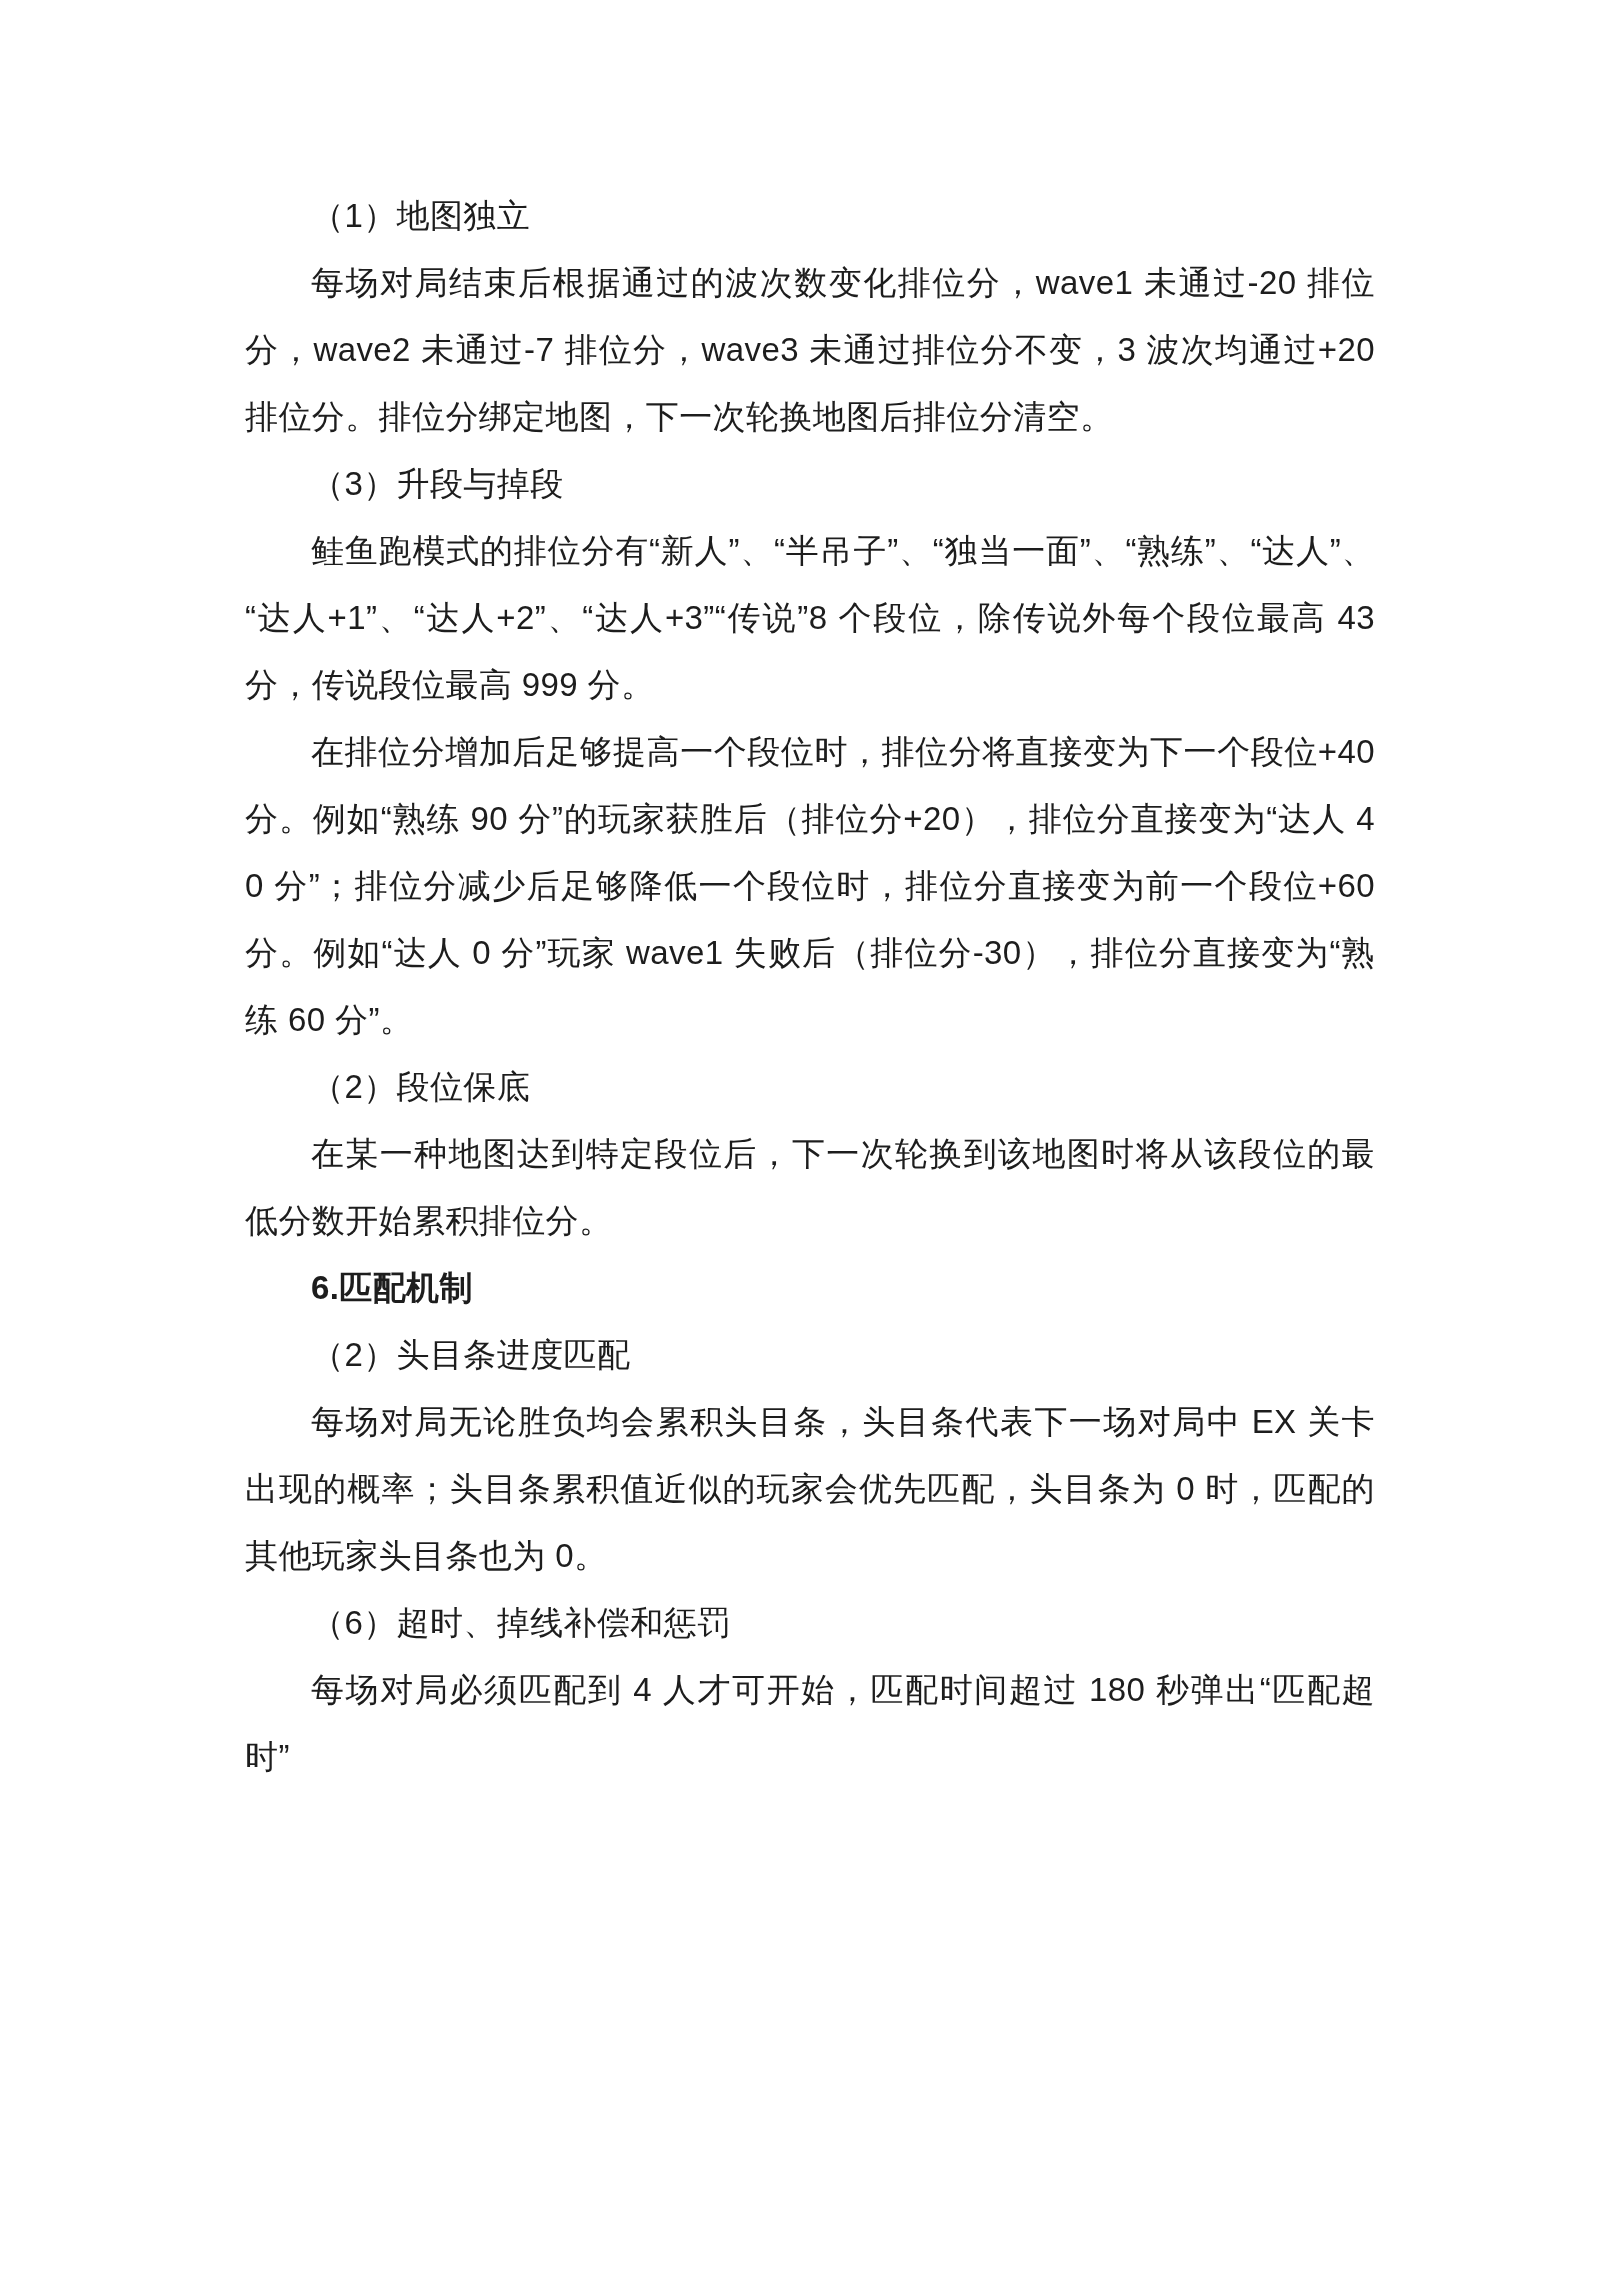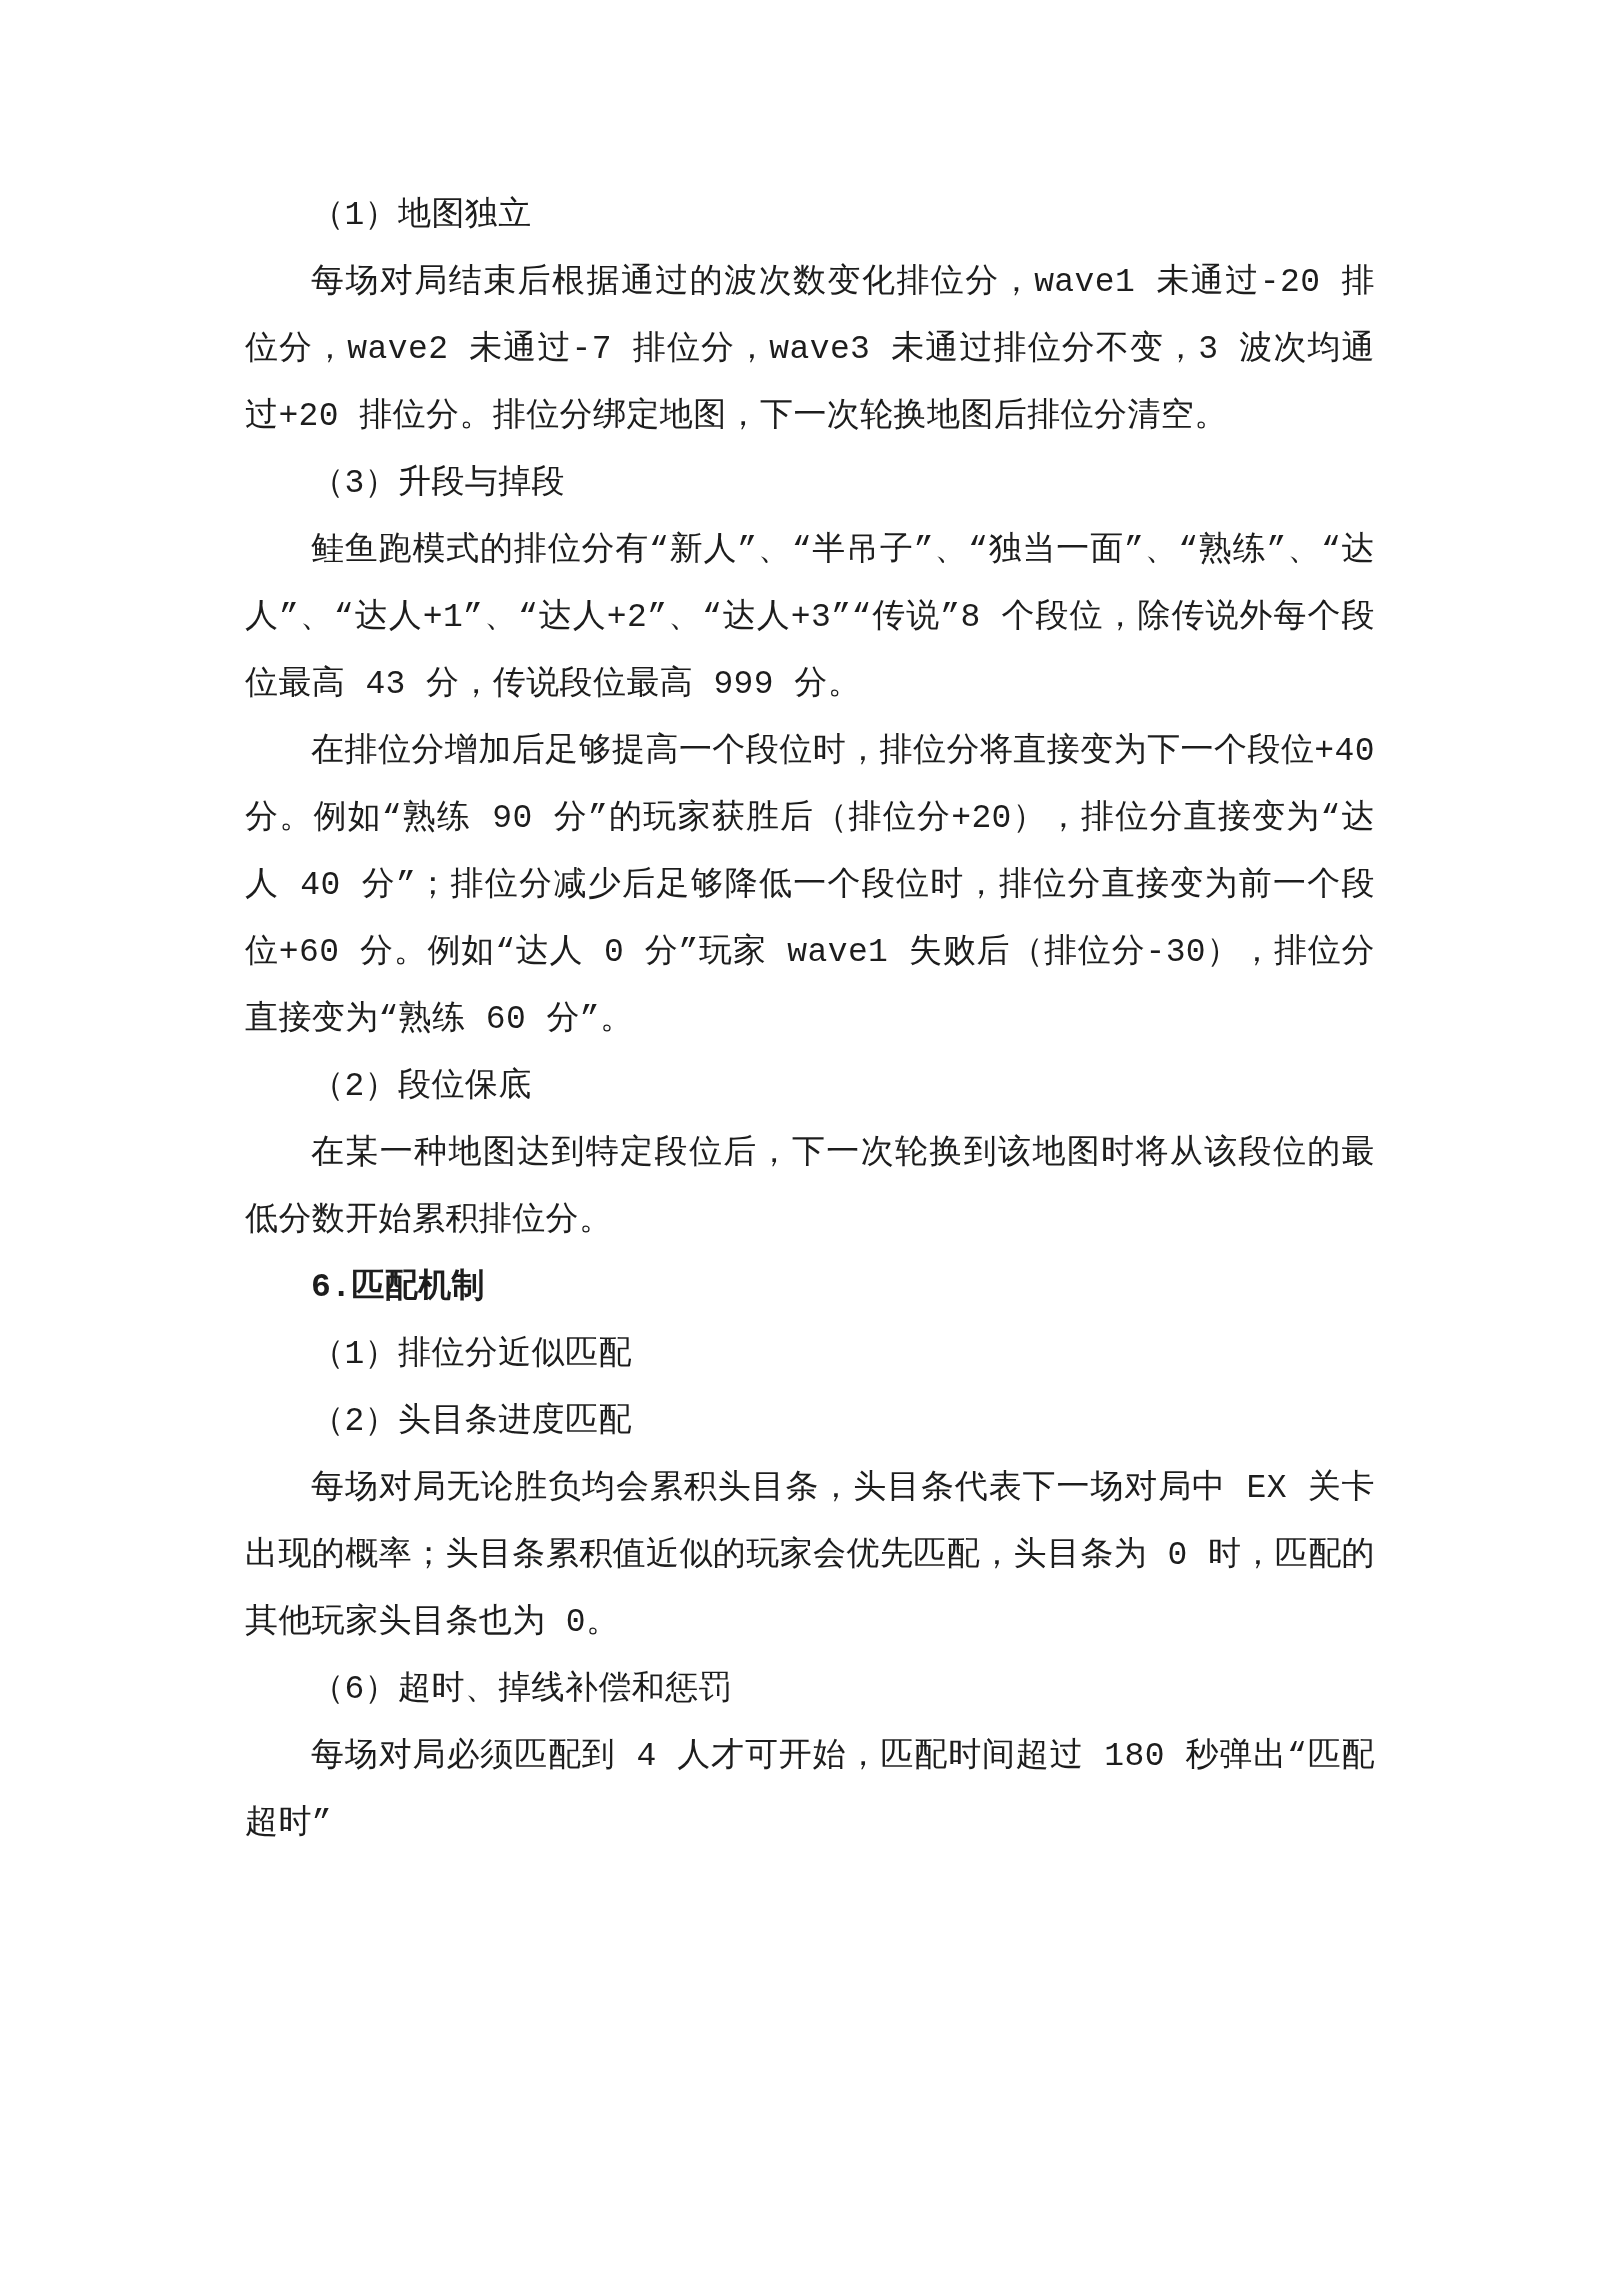--- a/index.html
+++ b/index.html
@@ -6,21 +6,21 @@
     margin: 0;
     padding: 0;
     background: #ffffff;
   }
   .page {
     position: relative;
     width: 1449px;
     height: 2293px;
     background: #ffffff;
     overflow: hidden;
-    font-family: Liberation Mono, monospace;
+    font-family: Liberation Sans, sans-serif;
   }
   .content {
     position: absolute;
     left: 245px;
     top: 182px;
     width: 1130px;
     color: #1d1d1d;
     font-size: 33px;
     line-height: 67px;
     text-align: justify;
@@ -43,20 +43,19 @@
 <div class="page">
   <div class="content">
     <p>（1）地图独立</p>
     <p>每场对局结束后根据通过的波次数变化排位分，wave1 未通过-20 排位分，wave2 未通过-7 排位分，wave3 未通过排位分不变，3 波次均通过+20 排位分。排位分绑定地图，下一次轮换地图后排位分清空。</p>
     <p>（3）升段与掉段</p>
     <p>鲑鱼跑模式的排位分有“新人”、“半吊子”、“独当一面”、“熟练”、“达人”、“达人+1”、“达人+2”、“达人+3”“传说”8 个段位，除传说外每个段位最高 43 分，传说段位最高 999 分。</p>
     <p>在排位分增加后足够提高一个段位时，排位分将直接变为下一个段位+40 分。例如“熟练 90 分”的玩家获胜后（排位分+20），排位分直接变为“达人 40 分”；排位分减少后足够降低一个段位时，排位分直接变为前一个段位+60 分。例如“达人 0 分”玩家 wave1 失败后（排位分-30），排位分直接变为“熟练 60 分”。</p>
     <p>（2）段位保底</p>
     <p>在某一种地图达到特定段位后，下一次轮换到该地图时将从该段位的最低分数开始累积排位分。</p>
     <p class="bold">6.匹配机制</p>
-    <p>（1）排位分近似匹配</p>
     <p>（2）头目条进度匹配</p>
     <p>每场对局无论胜负均会累积头目条，头目条代表下一场对局中 EX 关卡出现的概率；头目条累积值近似的玩家会优先匹配，头目条为 0 时，匹配的其他玩家头目条也为 0。</p>
     <p>（6）超时、掉线补偿和惩罚</p>
     <p>每场对局必须匹配到 4 人才可开始，匹配时间超过 180 秒弹出“匹配超时”</p>
   </div>
 </div>
 
 
 </body></html>

